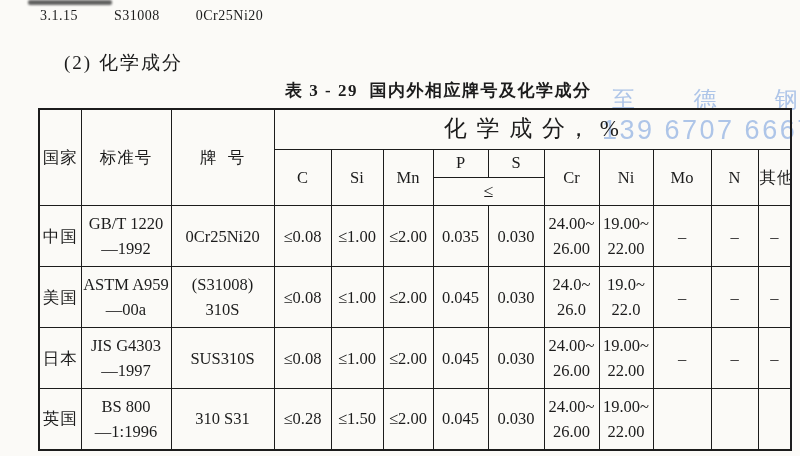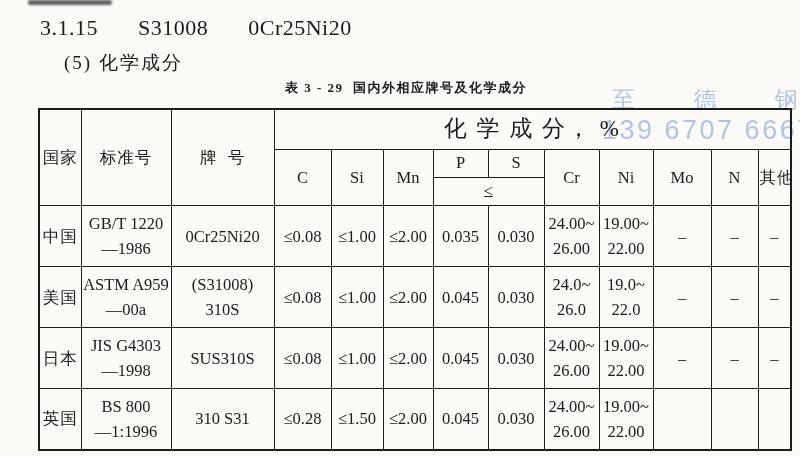--- a/index.html
+++ b/index.html
@@ -15,36 +15,36 @@
 
   
   .artifact-top {
     left: 28px; top: 0; width: 84px; height: 5px;
     background: rgba(45,45,45,.75);
     filter: blur(1.2px);
     border-radius: 2px;
   }
 
   .doc-title {
-    left: 40px; top: 15px;
-    font-size: 22px;
+    left: 40px; top: 8px;
+    font-size: 14px;
     white-space: pre;
     word-spacing: 14px;
     letter-spacing: .5px;
     z-index: 2;
   }
   .doc-subsection {
     left: 64px; top: 50px;
     font-size: 19px;
     letter-spacing: 2px;
     z-index: 2;
   }
   .table-caption {
     left: 285px; top: 79px;
-    font-size: 13px;
+    font-size: 17px;
     font-weight: bold;
     white-space: pre;
     letter-spacing: 1.5px;
     z-index: 2;
   }
 
   
   .watermark { z-index: 1; font-family: "Liberation Sans", "DejaVu Sans", sans-serif; }
   .wm-line1 {
     left: 612px; top: 84px;
@@ -90,21 +90,21 @@
 </style>
 </head>
 <body>
 
 <div class="layer artifact-top"></div>
 
 <div class="layer watermark wm-line1" style="color:#aec5e8;">至 德 钢 业</div>
 <div class="layer watermark wm-line2" style="color:#aec5e8;">139 6707 6667</div>
 
 <div class="layer doc-title">3.1.15  S31008  0Cr25Ni20</div>
-<div class="layer doc-subsection">(5) 化学成分</div>
+<div class="layer doc-subsection">(2) 化学成分</div>
 <div class="layer table-caption">表 3 - 29  国内外相应牌号及化学成分</div>
 
 <table class="tbl">
   <colgroup>
     <col style="width:42px">
       <col style="width:90px">
       <col style="width:103px">
     <col style="width:57px">
       <col style="width:52px">
       <col style="width:50px">
@@ -136,21 +136,21 @@
       <th rowspan="2" class="hdr-cn">其他</th>
     </tr>
     <tr class="hrow-c">
       <th colspan="2" class="hdr-le">≤</th>
     </tr>
   </thead>
   <tbody>
       <tr class="body-row">
         <td class="hdr-cn">中国</td>
         <td>GB/T 1220
-—1986</td>
+—1992</td>
         <td>0Cr25Ni20</td>
         <td>≤0.08</td>
         <td>≤1.00</td>
         <td>≤2.00</td>
         <td>0.035</td>
         <td>0.030</td>
         <td>24.00~
 26.00</td>
         <td>19.00~
 22.00</td>
@@ -173,21 +173,21 @@
 26.0</td>
         <td>19.0~
 22.0</td>
         <td>–</td>
         <td>–</td>
         <td>–</td>
       </tr>
       <tr class="body-row">
         <td class="hdr-cn">日本</td>
         <td>JIS G4303
-—1998</td>
+—1997</td>
         <td>SUS310S</td>
         <td>≤0.08</td>
         <td>≤1.00</td>
         <td>≤2.00</td>
         <td>0.045</td>
         <td>0.030</td>
         <td>24.00~
 26.00</td>
         <td>19.00~
 22.00</td>

